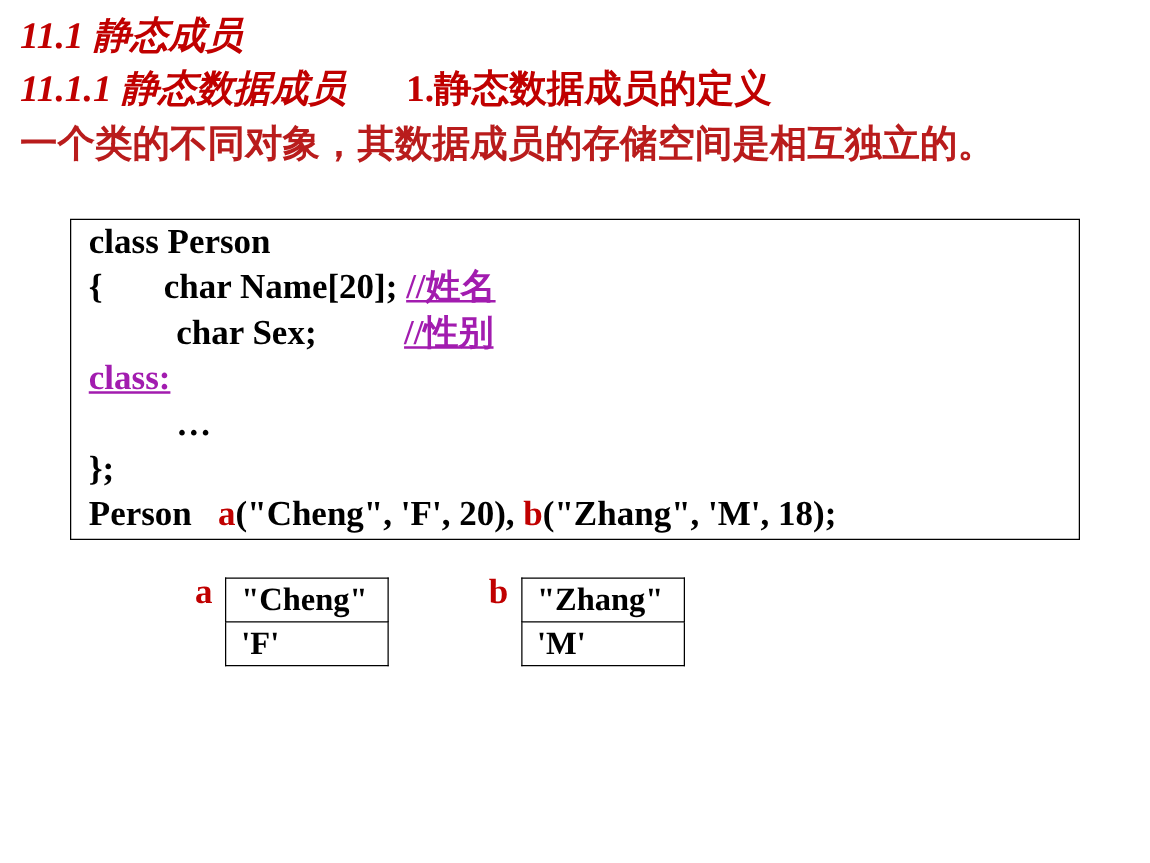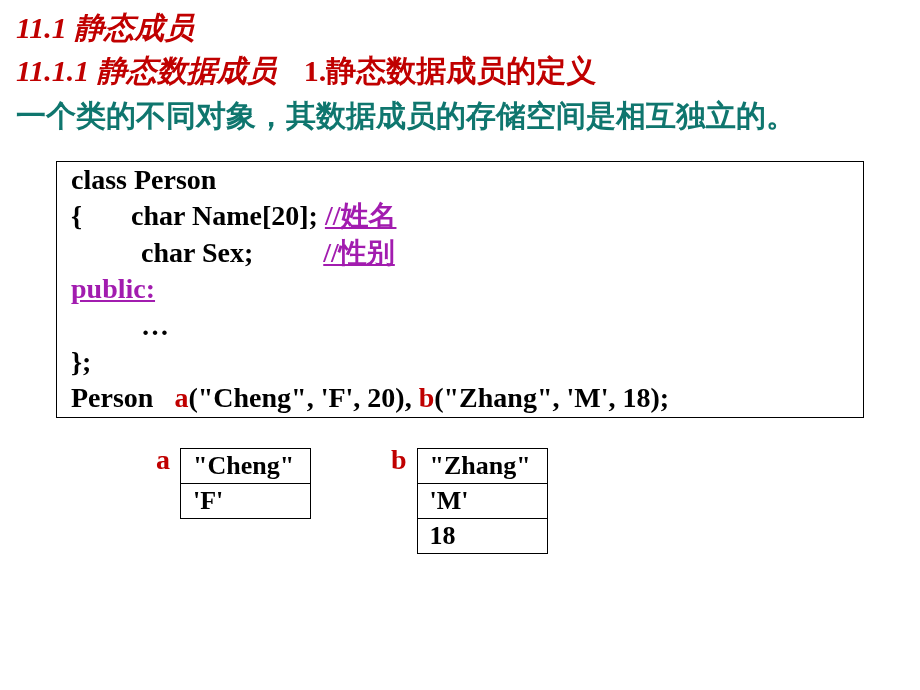--- a/index.html
+++ b/index.html
@@ -18,39 +18,39 @@
     .heading1 {
       color: #c00000;
       font-size: 30px;
       font-weight: bold;
       margin-bottom: 2px;
       font-style: italic;
     }
     .heading-row {
       display: flex;
       align-items: baseline;
-      gap: 27px;
+      gap: 48px;
     }
     .heading2 {
       color: #c00000;
       font-size: 30px;
       font-weight: bold;
       font-style: italic;
     }
     .heading3 {
       color: #c00000;
       font-size: 30px;
       font-weight: bold;
       text-align: right;
     }
     .body-text {
-      color: #0f766e;
+      color: #b91c1c;
       font-size: 30px;
       font-weight: bold;
-      margin-bottom: 26px;
+      margin-bottom: 40px;
       margin-top: 4px;
       line-height: 1.3;
       font-family: Liberation Serif, serif;
     }
     .code-box {
       border: 1.5px solid #000;
       margin-left: 40px;
       margin-right: 40px;
       padding: 0 14px;
       font-size: 28px;
@@ -104,21 +104,21 @@
 <div class="heading-row">
   <span class="heading2">11.1.1  静态数据成员</span>
   <span class="heading3">1.静态数据成员的定义</span>
 </div>
 <div class="body-text">一个类的不同对象，其数据成员的存储空间是相互独立的。</div>
 
 <div class="code-box">
   <div class="code-line">class Person</div>
   <div class="code-line"><span>{       char Name[20]; </span><span class="green">//姓名</span></div>
   <div class="code-line"><span>          char Sex;          </span><span class="green">//性别</span></div>
-  <div class="code-line green">public:</div>
+  <div class="code-line green">class:</div>
   <div class="code-line">          …</div>
   <div class="code-line">};</div>
   <div class="code-line"><span>Person   </span><span class="red">a</span><span>("Cheng", 'F', 20), </span><span class="red">b</span><span>("Zhang", 'M', 18);</span></div>
 </div>
 
 <div class="objects-row">
   <div class="object-block">
     <div class="object-label">a</div>
     <table class="object-table">
       <tbody>
@@ -134,19 +134,16 @@
   <div class="object-block">
     <div class="object-label">b</div>
     <table class="object-table">
       <tbody>
           <tr>
             <td>"Zhang"</td>
           </tr>
       <tr>
             <td>'M'</td>
           </tr>
-      <tr>
-            <td>18</td>
-          </tr>
     </tbody>
       </table>
   </div>
 </div>
 
 </body></html>

